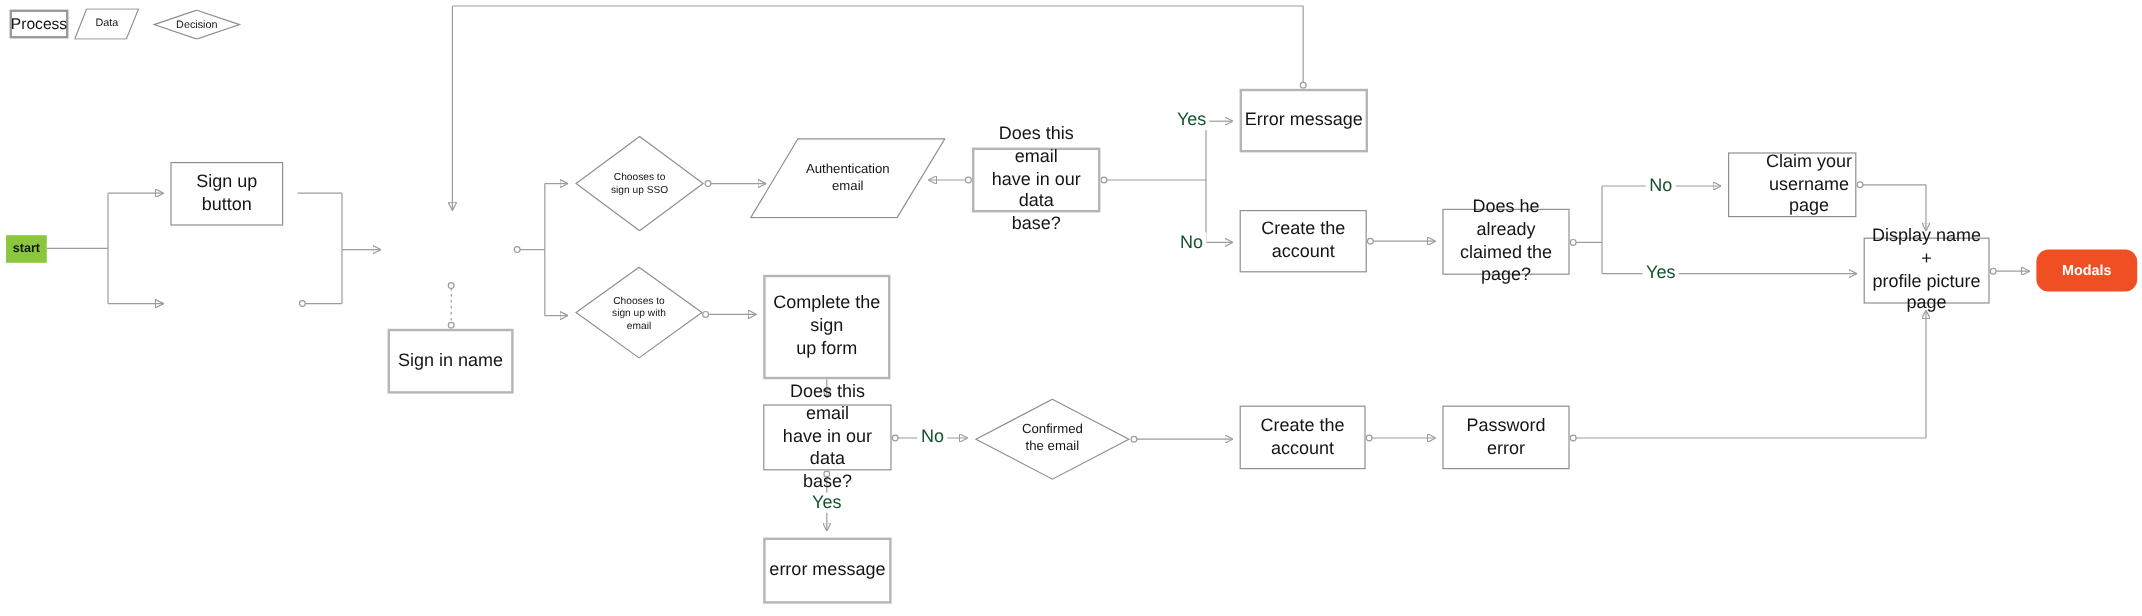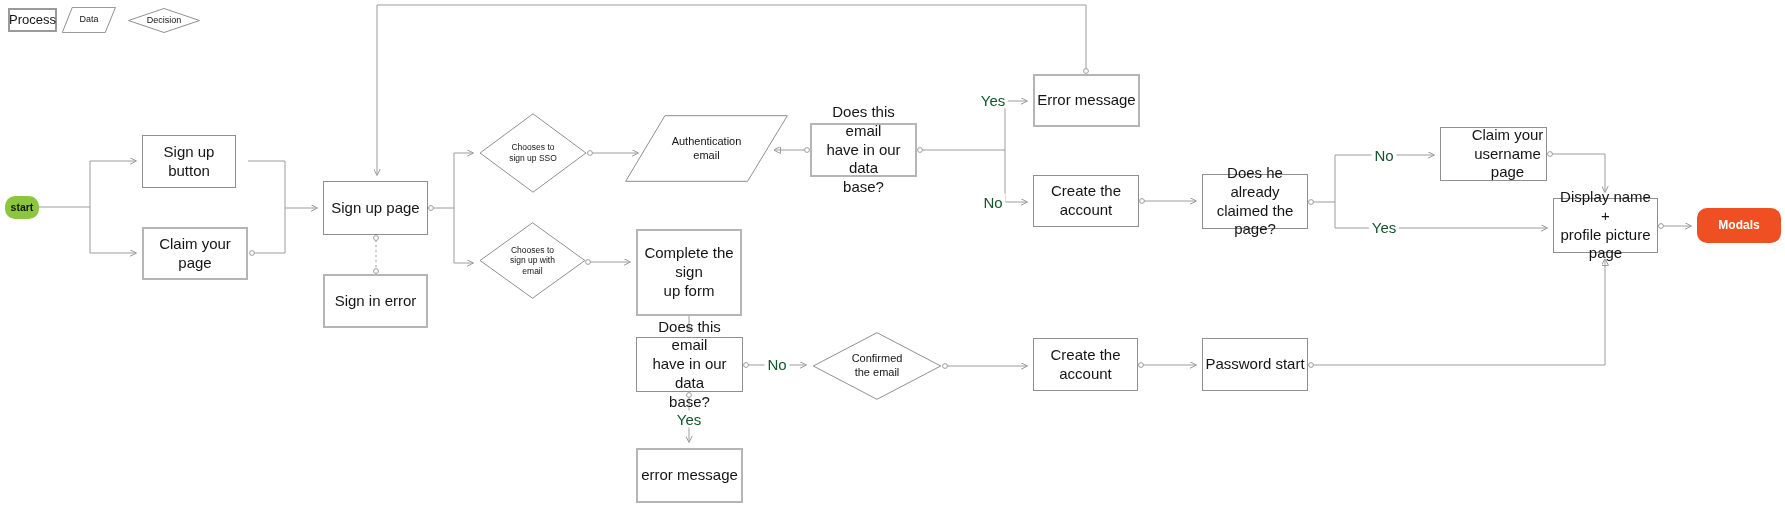--- a/index.html
+++ b/index.html
@@ -16,21 +16,21 @@
   .poly svg.shape{position:absolute;left:0;top:0;width:100%;height:100%;z-index:1;}
   .poly polygon{fill:#ffffff;stroke:#8f8f8f;stroke-width:1;}
   .small{font-size:8.5px;}
   .pill{position:absolute;display:flex;align-items:center;justify-content:center;
         font-weight:bold;box-sizing:border-box;}
   
   #n-legend-process{left:8px;top:8px;width:49px;height:24px;font-size:13px;border:2px solid #9a9a9a;}
   #n-legend-data{left:62px;top:7px;width:54px;height:26px;font-size:9px;}
   #n-legend-decision{left:127px;top:8px;width:74px;height:25px;font-size:9px;}
   
-  #n-start{left:5px;top:196px;width:34px;height:23px;border-radius:10px;font-size:10.5px;color:#0d1a02;}
+  #n-start{left:5px;top:196px;width:34px;height:23px;border-radius:0;font-size:10.5px;color:#0d1a02;}
   #n-sign-up-button{left:142px;top:135px;width:94px;height:53px;align-items:center;}
   #n-claim-your-page{left:142px;top:227px;width:106px;height:53px;}
   #n-sign-up-page{left:323px;top:181px;width:105px;height:54px;}
   #n-sign-in-page{left:323px;top:274px;width:105px;height:54px;}
   #n-chooses-sso{left:479px;top:113px;width:108px;height:80px;}
   #n-chooses-email{left:479px;top:222px;width:107px;height:77px;}
   #n-auth-email{left:625px;top:115px;width:163px;height:67px;}
   #n-complete-form{left:636px;top:229px;width:106px;height:87px;}
   #n-email-db-top{left:810px;top:123px;width:107px;height:54px;}
   #n-error-top{left:1033px;top:74px;width:107px;height:53px;}
@@ -148,30 +148,24 @@
   </div>
 
   <div class="pill" id="n-start" style="background: rgb(140, 198, 63);">
     <span class="lbl">start</span>
   </div>
 
   <div class="box" id="n-sign-up-button">
     <span class="lbl">Sign up button</span>
   </div>
 
-  <div class="box thick" id="n-claim-your-page">
-    <span class="lbl">Claim your page</span>
-  </div>
-
-  <div class="box" id="n-sign-up-page">
-    <span class="lbl">Sign up page</span>
-  </div>
+
 
   <div class="box thick" id="n-sign-in-page">
-    <span class="lbl">Sign in error</span>
+    <span class="lbl">Sign in name</span>
   </div>
 
   <div class="poly" id="n-chooses-sso">
     <svg class="shape" viewBox="0 0 100 100" preserveAspectRatio="none">
       <polygon points="50,1 99,50 50,99 1,50" vector-effect="non-scaling-stroke"></polygon>
     </svg>
     <span class="lbl small">Chooses to
 sign up SSO</span>
   </div>
 
@@ -243,21 +237,21 @@
     </svg>
     <span class="lbl">Confirmed
 the email</span>
   </div>
 
   <div class="box" id="n-create-bottom">
     <span class="lbl">Create the account</span>
   </div>
 
   <div class="box" id="n-password-page">
-    <span class="lbl">Password start</span>
+    <span class="lbl">Password error</span>
   </div>
 
   <div class="box thick" id="n-error-bottom">
     <span class="lbl">error message</span>
   </div>
 
   <span class="elabel" id="l-yes-top">Yes</span>
   <span class="elabel" id="l-no-top">No</span>
   <span class="elabel" id="l-no-claimed">No</span>
   <span class="elabel" id="l-yes-claimed">Yes</span>

